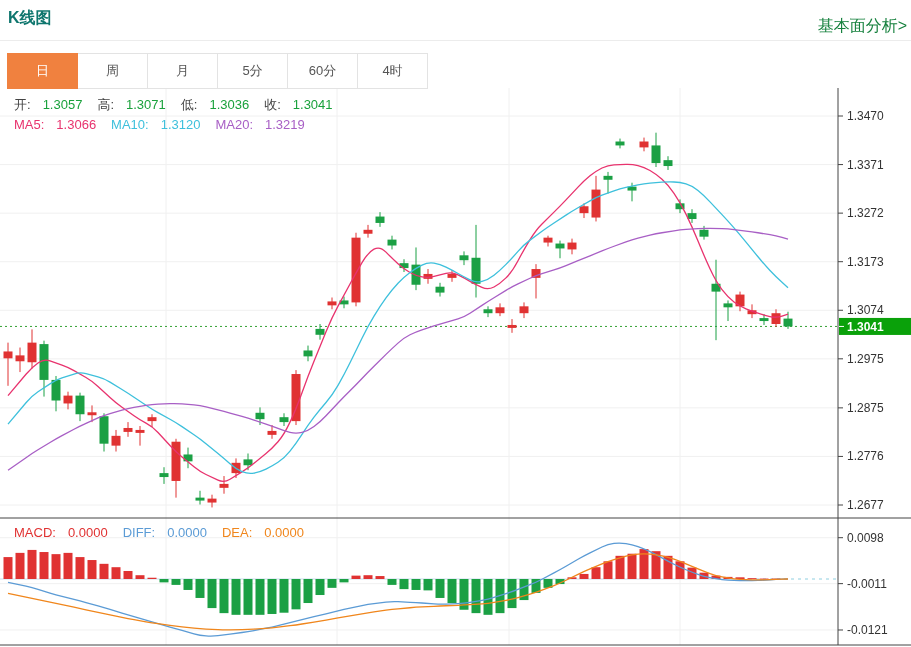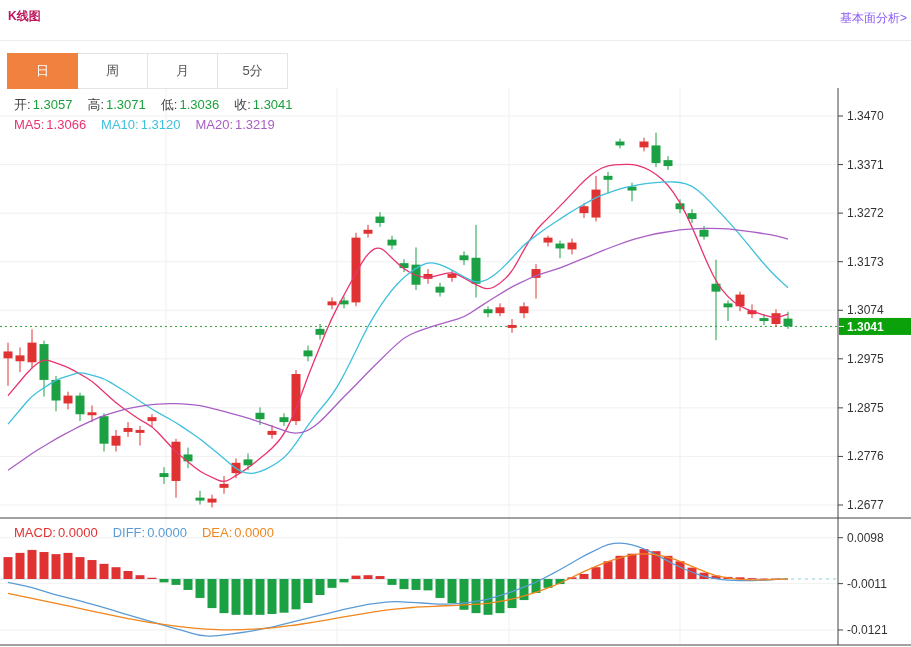--- a/index.html
+++ b/index.html
@@ -1,43 +1,45 @@
 <!DOCTYPE html>
 <html><head>
 <meta charset="utf-8">
 <style>
   html,body{margin:0;padding:0;background:#fff;}
   .stage{position:relative;width:911px;height:647px;background:#fff;overflow:hidden;
          font-family:"Liberation Sans",sans-serif;}
-  .hdr-title{position:absolute;left:8px;top:8px;font-size:12px;font-weight:bold;color:#be185d;}
-  .hdr-link{position:absolute;right:4px;top:10px;font-size:12px;color:#8b5cf6;cursor:pointer;text-decoration:none;}
+  .hdr-title{position:absolute;left:8px;top:8px;font-size:16px;font-weight:bold;color:#0f766e;}
+  .hdr-link{position:absolute;right:4px;top:16px;font-size:16px;color:#15803d;cursor:pointer;text-decoration:none;}
   .hdr-rule{position:absolute;left:0;top:40px;width:911px;height:1px;background:#ececec;}
   .tabs{position:absolute;left:8px;top:53px;display:flex;z-index:3;}
   .tab{width:69px;height:34px;line-height:34px;text-align:center;font-size:13px;color:#555;
        background:#fff;border:1px solid #e3e3e3;margin-left:-1px;cursor:pointer;box-sizing:content-box;}
   .tab.active{color:#fff;z-index:1;}
   .legend{position:absolute;font-size:13px;z-index:2;white-space:nowrap;}
   .legend .pair{margin-right:15px;}
   .legend .lbl{color:#444;}
-  .legend .val{margin-left:2px;}
+  .legend .val{margin-left:12px;}
   svg{position:absolute;left:0;top:0;z-index:1;}
 </style>
 </head>
 <body>
 
 <div class="stage">
   <div class="hdr-title">K线图</div>
   <a class="hdr-link">基本面分析&gt;</a>
   <div class="hdr-rule"></div>
 
   <div class="tabs" id="tabs">
       <div class="tab active" style="background: rgb(240, 129, 63); border-color: rgb(240, 129, 63);">日</div>
       <div class="tab">周</div>
       <div class="tab">月</div>
       <div class="tab">5分</div>
+      <div class="tab">60分</div>
+      <div class="tab">4时</div>
     </div>
 
   <div class="legend" id="ohlc-legend" style="left:14px;top:96px;"><span class="pair"><span class="lbl">开:</span><span class="val" style="color: rgb(26, 161, 60);">1.3057</span></span><span class="pair"><span class="lbl">高:</span><span class="val" style="color: rgb(26, 161, 60);">1.3071</span></span><span class="pair"><span class="lbl">低:</span><span class="val" style="color: rgb(26, 161, 60);">1.3036</span></span><span class="pair"><span class="lbl">收:</span><span class="val" style="color: rgb(26, 161, 60);">1.3041</span></span></div>
   <div class="legend" id="ma-legend" style="left:14px;top:117px;"><span class="pair"><span class="lbl" style="color: rgb(232, 51, 110);">MA5:</span><span class="val" style="color: rgb(232, 51, 110);">1.3066</span></span><span class="pair"><span class="lbl" style="color: rgb(62, 192, 220);">MA10:</span><span class="val" style="color: rgb(62, 192, 220);">1.3120</span></span><span class="pair"><span class="lbl" style="color: rgb(168, 95, 197);">MA20:</span><span class="val" style="color: rgb(168, 95, 197);">1.3219</span></span></div>
   <div class="legend" id="macd-legend" style="left:14px;top:525px;"><span class="pair"><span class="lbl" style="color: rgb(224, 50, 50);">MACD:</span><span class="val" style="color: rgb(224, 50, 50);">0.0000</span></span><span class="pair"><span class="lbl" style="color: rgb(91, 155, 213);">DIFF:</span><span class="val" style="color: rgb(91, 155, 213);">0.0000</span></span><span class="pair"><span class="lbl" style="color: rgb(240, 134, 28);">DEA:</span><span class="val" style="color: rgb(240, 134, 28);">0.0000</span></span></div>
 
   <svg id="chart" width="911" height="647" viewBox="0 0 911 647">
       <line x1="166" y1="88" x2="166" y2="645" stroke="#f0f0f0" stroke-width="1"></line>
       <line x1="337" y1="88" x2="337" y2="645" stroke="#f0f0f0" stroke-width="1"></line>
       <line x1="509" y1="88" x2="509" y2="645" stroke="#f0f0f0" stroke-width="1"></line>

